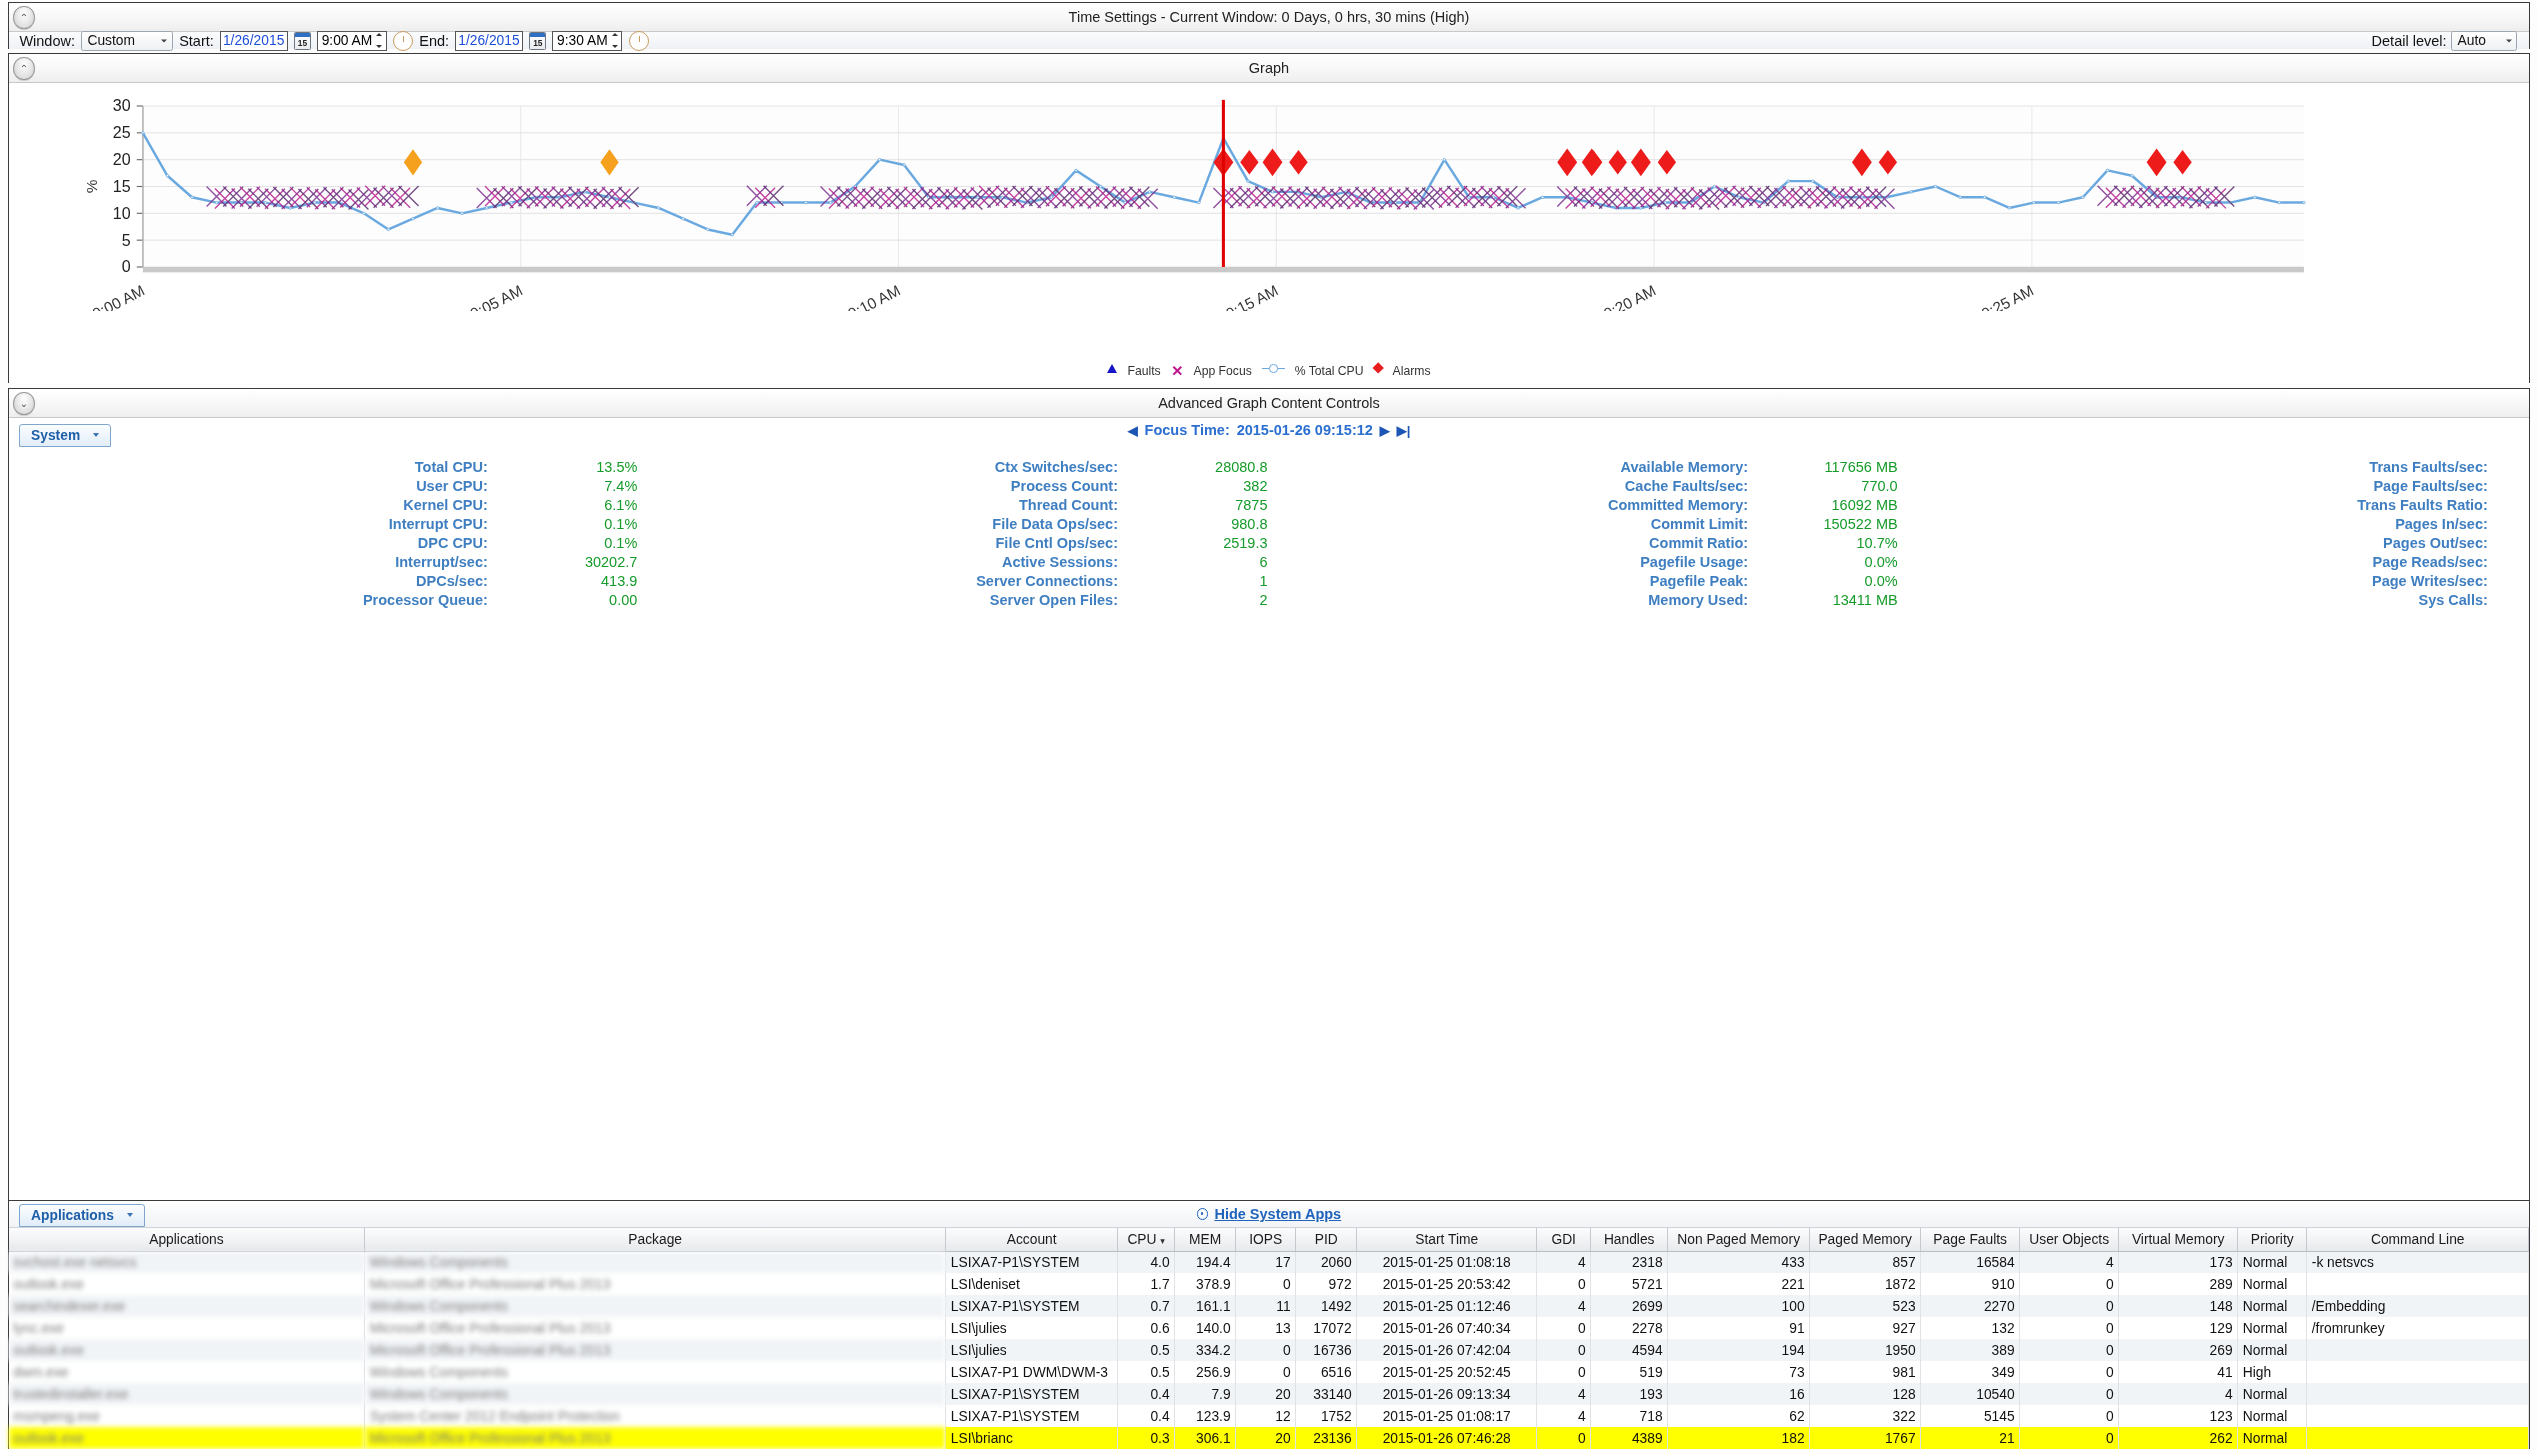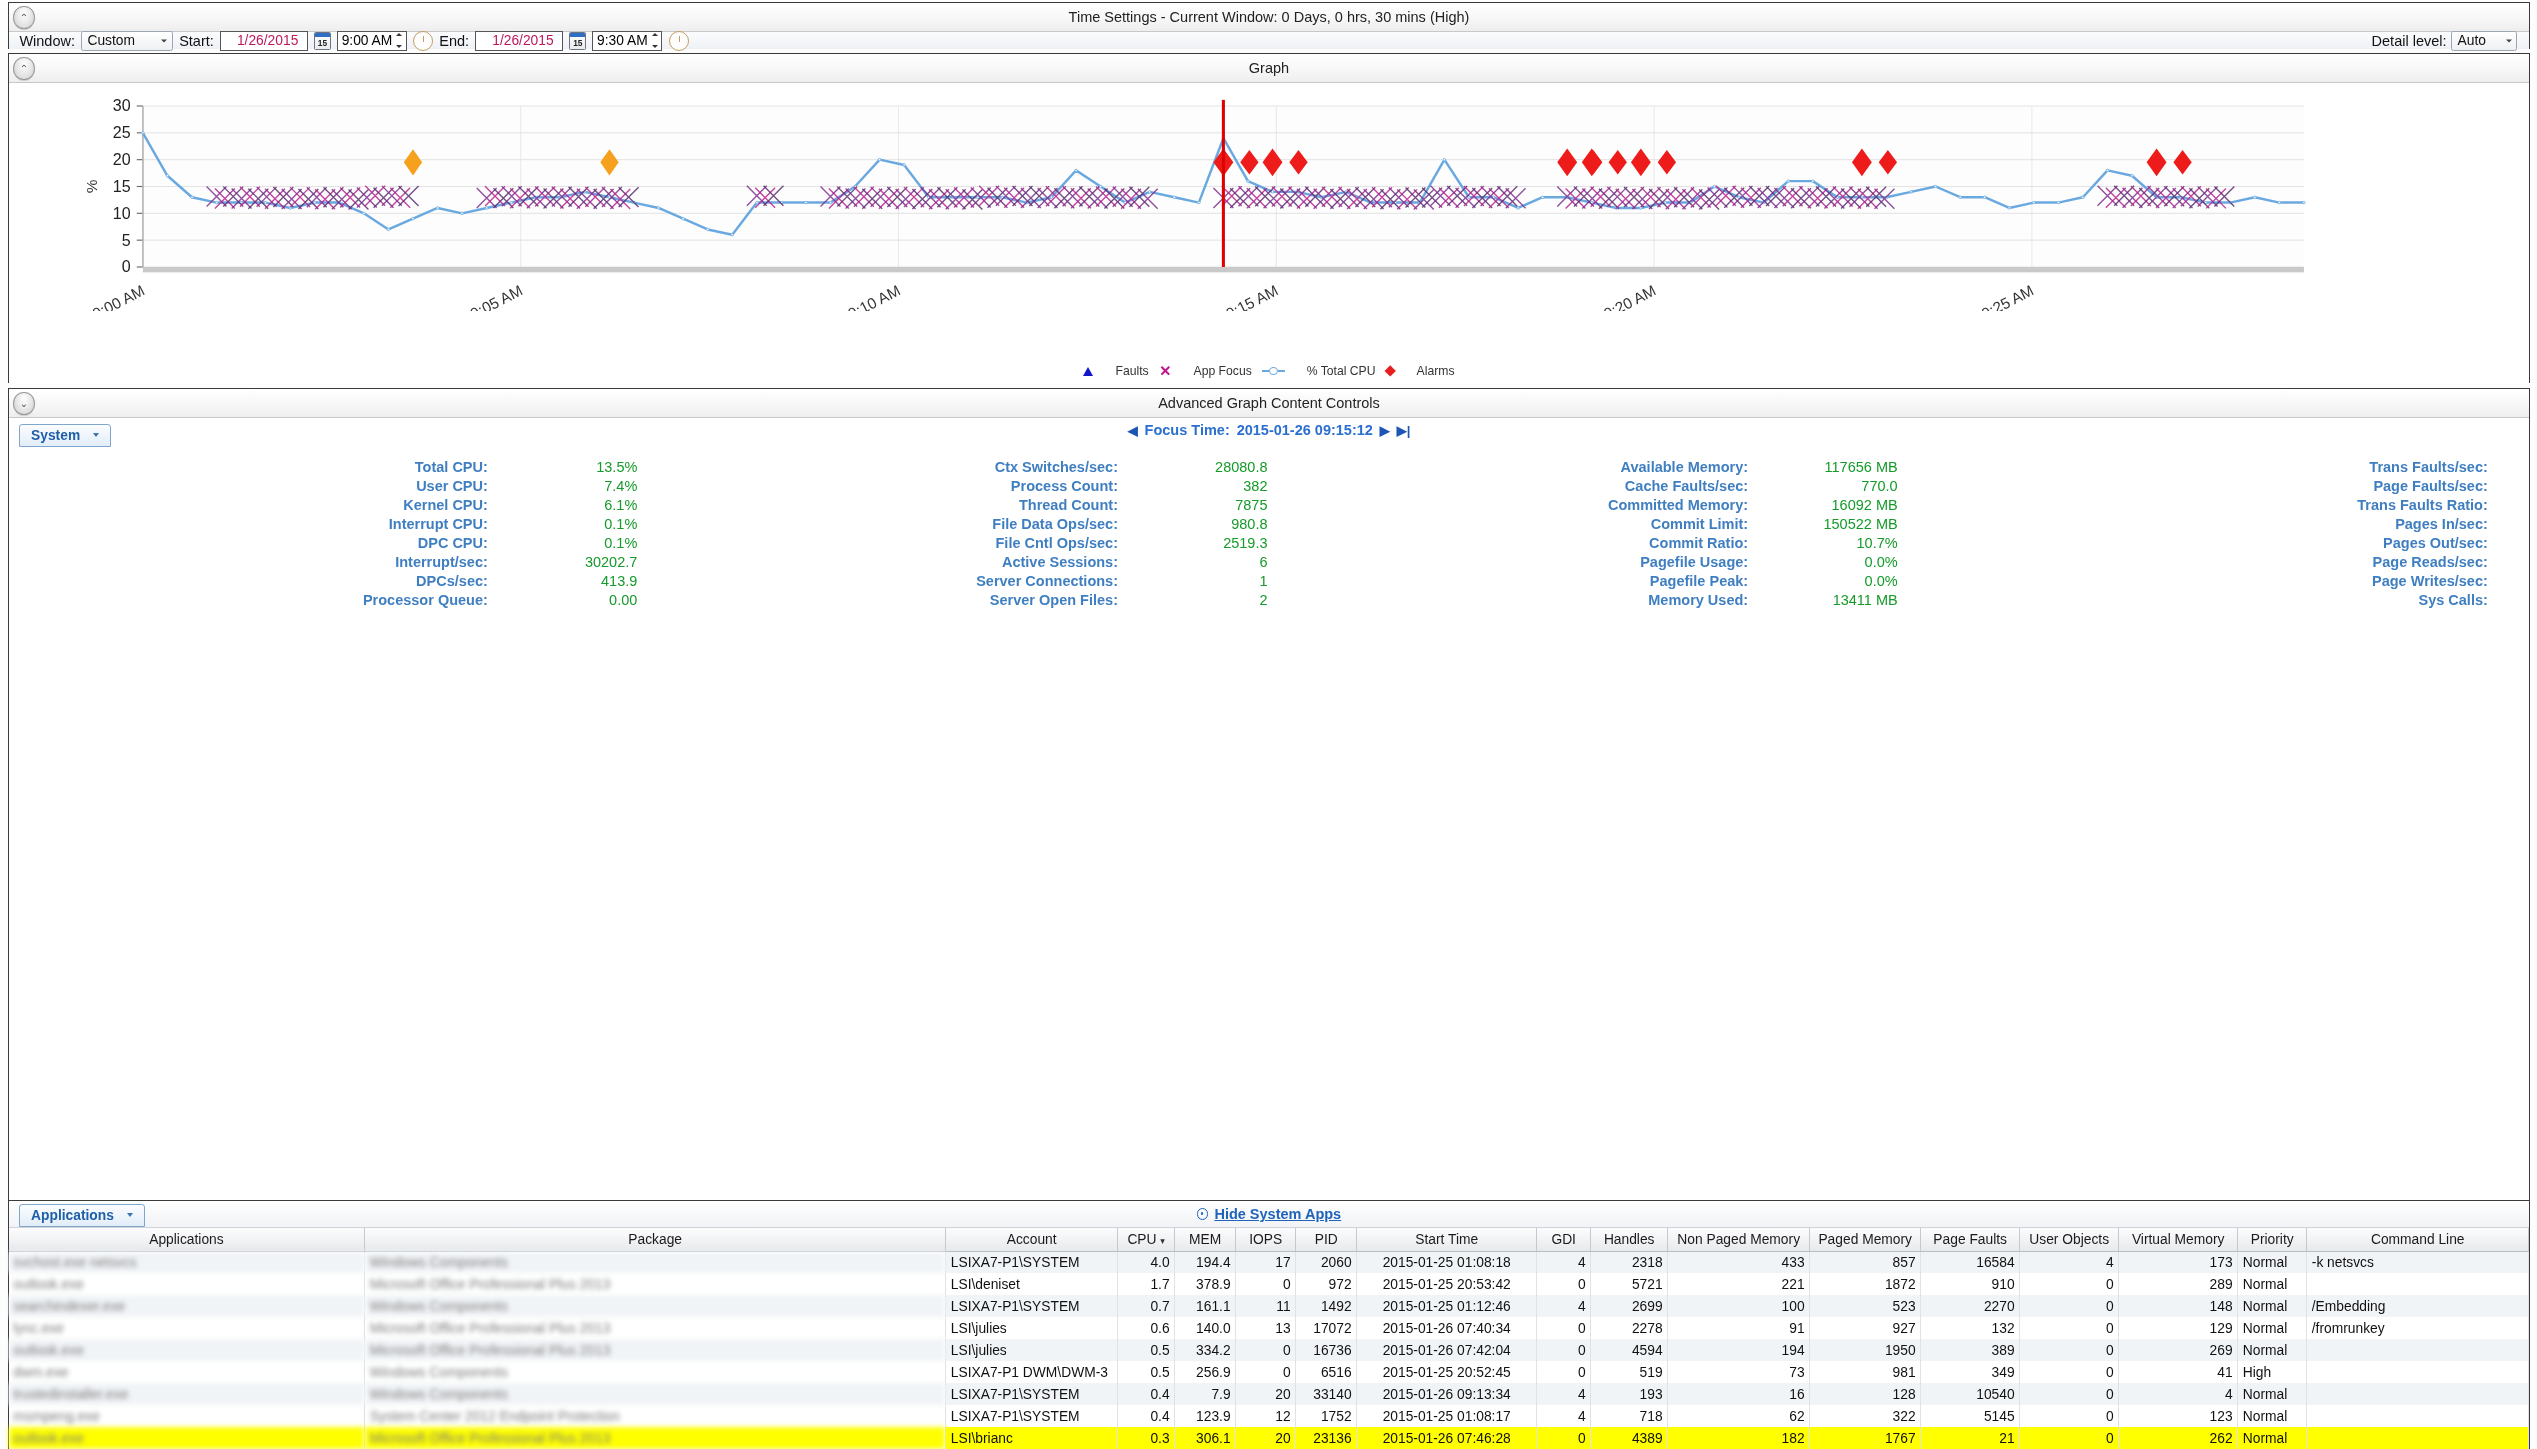--- a/index.html
+++ b/index.html
@@ -69,22 +69,22 @@
     height:20px; min-width:92px; padding:0 17px 0 5.4px;
     border:0.8px solid #9ea7b1; border-radius:2.3px;
     background: linear-gradient(to bottom,#ffffff,#eef0f3);
     font-size:13.8px; color:#111; display:flex; align-items:center;
     position:relative; cursor:pointer;
   }
   .combo .caret{ position:absolute; right:4.6px; top:50%; transform:translateY(-50%);
                  border-left:3.1px solid transparent;border-right:3.1px solid transparent;
                  border-top:3.8px solid #444; }
   .tbox {
-    height:20px; width:88px; border:0.8px solid #555; background:#fff;
-    font-size:13.8px; color:#be185d; display:flex; align-items:center; padding-left:16px;
+    height:20px; width:68px; border:0.8px solid #555; background:#fff;
+    font-size:13.8px; color:#1d4ed8; display:flex; align-items:center; padding-left:2px;
   }
   .calbtn{
     width:17px;height:18.4px;border:0.8px solid #6d7580;border-radius:1.5px;
     background:linear-gradient(to bottom,#ffffff,#e8ebef);
     font-size:7.7px;color:#1b4f9c;display:flex;align-items:flex-end;justify-content:center;
     cursor:pointer; position:relative; overflow:hidden;
   }
   .calbtn::before{content:"";position:absolute;top:0;left:0;right:0;height:4.6px;background:#2e6ec4;}
   .calbtn span{position:relative;z-index:2;font-weight:bold;font-size:8.4px;color:#222;line-height:12.2px;}
   .spin {
@@ -104,21 +104,21 @@
 
   
   #graph-panel{ height: 330px; }
   .graph-body{ position:relative; height:300px; background:#fff; }
   .chart-area{ position:absolute; left:0; top:0; right:0; height:230px; }
   .legend{
     position:absolute; left:0; right:0; bottom:4.6px;
     display:flex; align-items:center; justify-content:center; gap:10.7px;
     font-size:12.2px; color:#333;
   }
-  .legend .item{display:flex;align-items:center;gap:22px;}
+  .legend .item{display:flex;align-items:flex-start;gap:10px;}
   .sym-tri{width:0;height:0;border-left:5.4px solid transparent;border-right:5.4px solid transparent;border-bottom:9.2px solid #1414c8;}
   .sym-x{color:#c0138c;font-weight:bold;font-size:14.5px;line-height:1;}
   .sym-line{display:flex;align-items:center;}
   .sym-line::before,.sym-line::after{content:"";width:6.9px;height:1.5px;background:#6aa9e0;display:block;}
   .sym-line i{width:8.4px;height:8.4px;border:1.5px solid #6aa9e0;border-radius:50%;display:block;background:#fff;}
   .sym-diam{width:8.4px;height:8.4px;background:#e81e1e;transform:rotate(45deg);}
 
   
   #adv-panel{ height:872px; }
   .adv-body{ position:relative; background:#fff; height:840px; }

